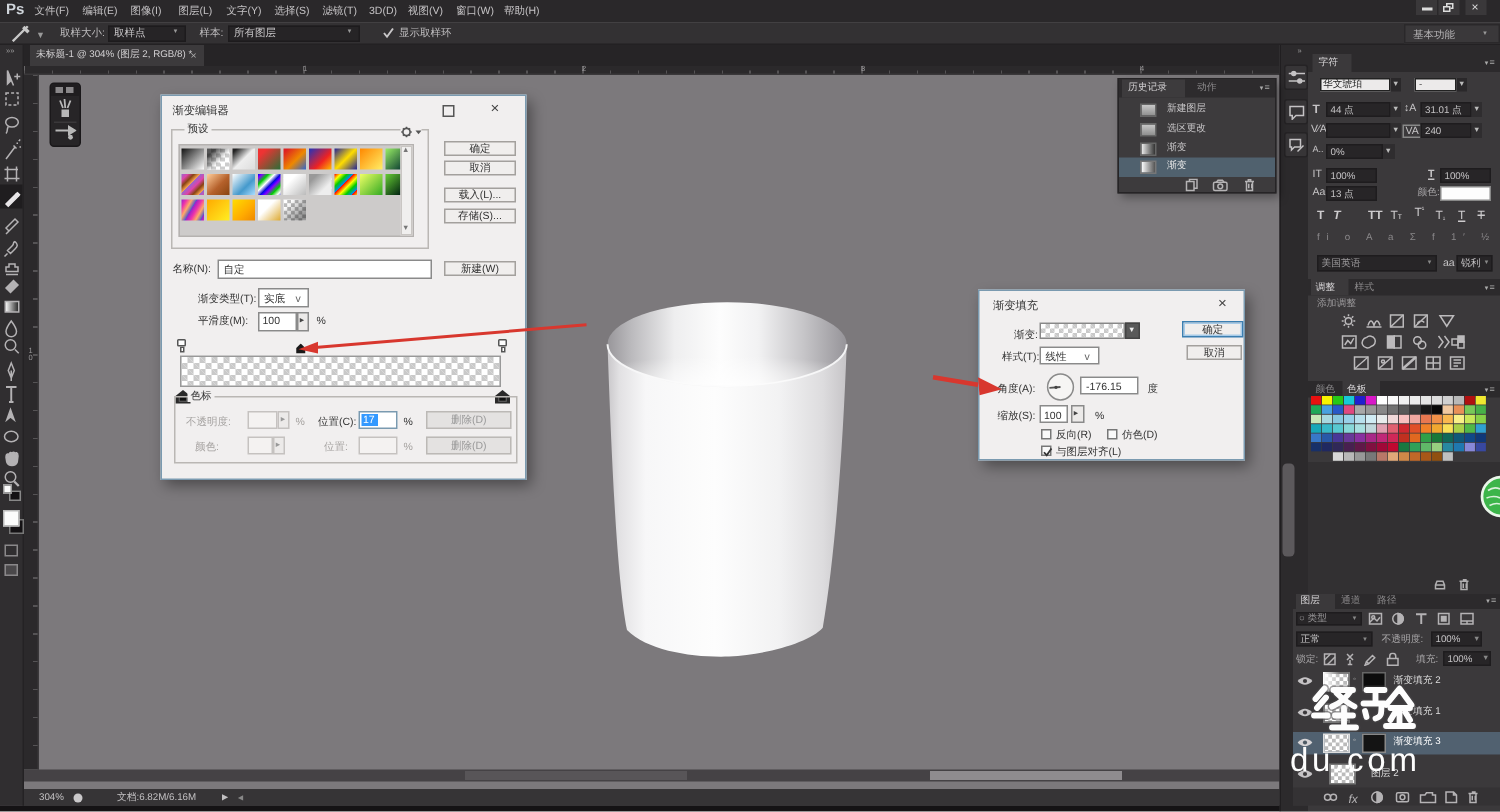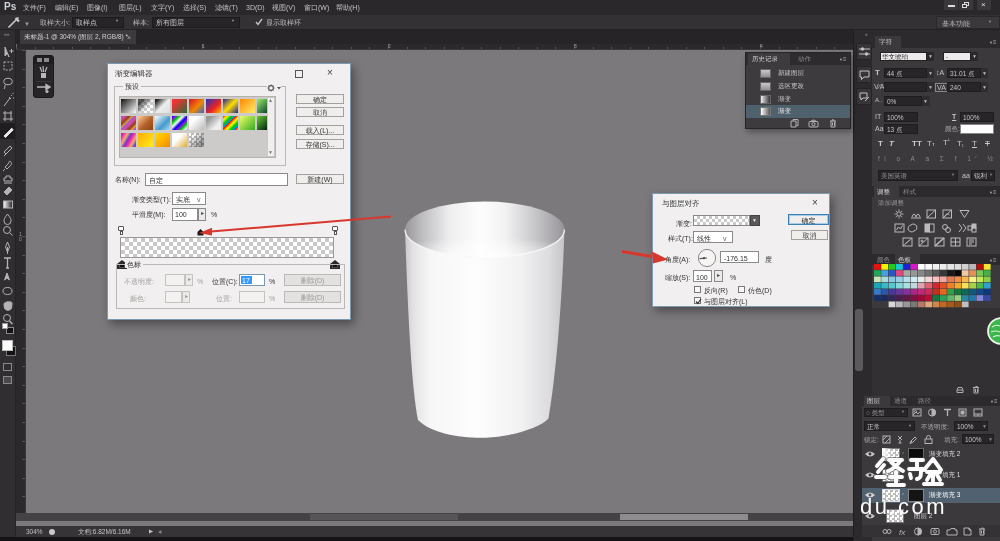--- a/index.html
+++ b/index.html
@@ -678,21 +678,21 @@
 <div style="left:57px;top:227px;width:17px;height:12px;background:#f4f2f1;border:1px solid #c5c2c0;"></div>
 <div style="left:74px;top:227px;width:8px;height:12px;background:#eceae9;border:1px solid #c5c2c0;"></div>
 <div class="t" style="left:76px;top:230px;font-size:5px;color:#999;transform:rotate(-90deg);">▼</div>
 <div class="t" style="left:108px;top:231px;color:#a5a2a0;">位置:</div>
 <div style="left:131px;top:227px;width:26px;height:12px;background:#f4f2f1;border:1px solid #c5c2c0;"></div>
 <div class="t" style="left:161px;top:231px;color:#a5a2a0;">%</div>
 <div class="btnd" style="left:176px;top:227px;width:57px;height:12px;">删除(D)</div>
 </div>
 
 <div id="gf" style="left:652px;top:193px;width:178px;height:114px;background:#f1efef;border:1px solid #7a9ab0;box-shadow:3px 4px 9px rgba(0,0,0,.4);font-size:7px;color:#333;">
-<div class="t" style="left:9px;top:6px;font-size:7.5px;">与图层对齐</div>
+<div class="t" style="left:9px;top:6px;font-size:7.5px;">渐变填充</div>
 <div class="t" style="left:159px;top:4px;font-size:10px;color:#444;">×</div>
 <div class="t" style="left:23px;top:26px;">渐变:</div>
 <div style="left:40px;top:21px;width:57px;height:11px;border:1px solid #888;background-image:linear-gradient(45deg,#c9c9c9 25%,transparent 25%,transparent 75%,#c9c9c9 75%),linear-gradient(45deg,#c9c9c9 25%,transparent 25%,transparent 75%,#c9c9c9 75%);background-size:6px 6px;background-position:0 0,3px 3px;background-color:#fff;"></div>
 <div style="left:97px;top:21px;width:10px;height:11px;background:#595959;border:1px solid #444;"></div>
 <div class="t" style="left:99px;top:24px;font-size:5px;color:#eee;">▼</div>
 <div class="btn" style="left:135px;top:20px;width:41px;height:11px;line-height:11px;border:1px solid #3c7fb1;box-shadow:0 0 0 1px #a8cbe8 inset;">确定</div>
 <div class="btn" style="left:138px;top:36px;width:37px;height:10px;">取消</div>
 <div class="t" style="left:15px;top:41px;">样式(T):</div>
 <div style="left:40px;top:37px;width:40px;height:12px;background:#fff;border:1px solid #8a8a8a;"></div>
 <div class="t" style="left:44px;top:41px;">线性</div>

